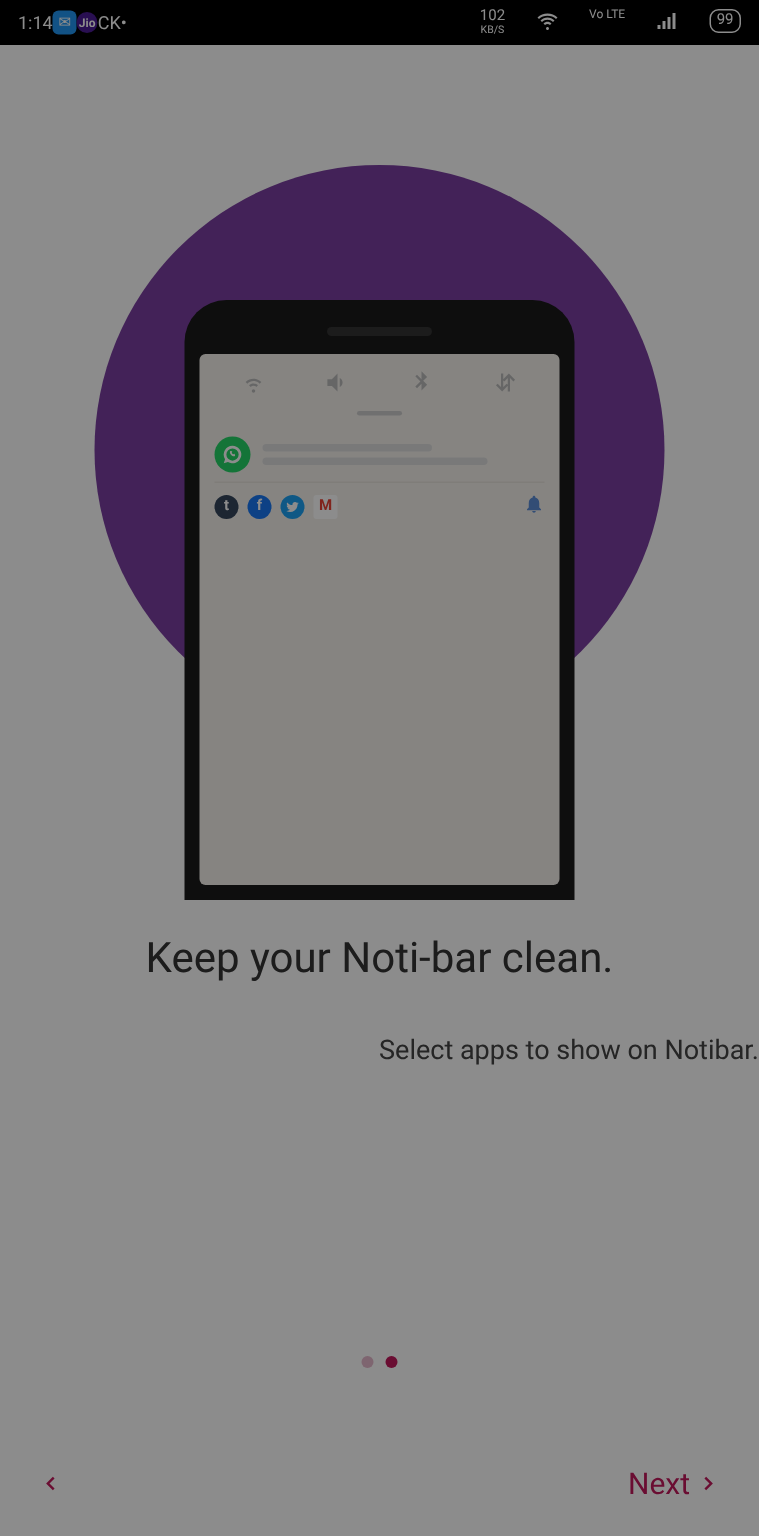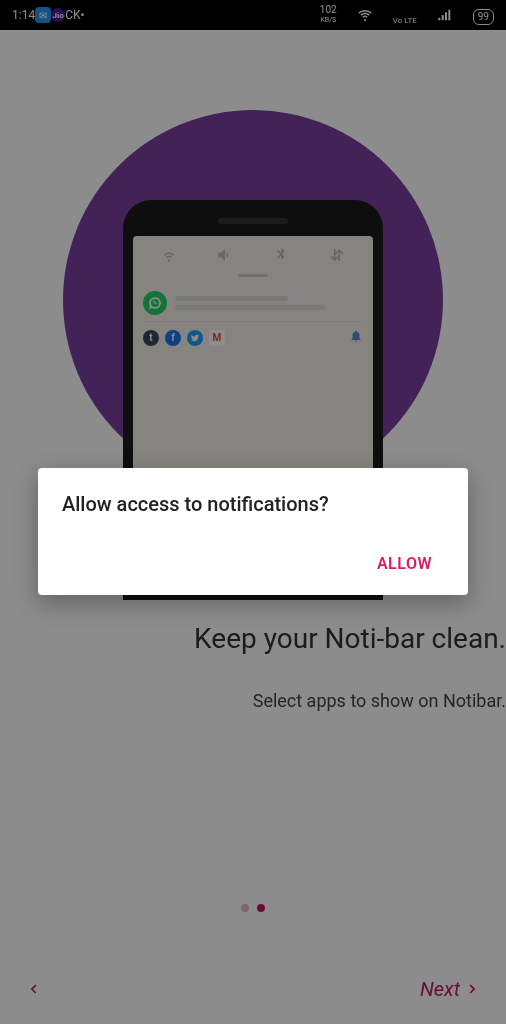--- a/index.html
+++ b/index.html
@@ -21,21 +21,21 @@
       height: 30px;
       background: #000;
       color: #fff;
       display: flex;
       align-items: center;
       padding: 0 12px;
       font-size: 12px;
       justify-content: space-between;
     }
     .status-left { display: flex; align-items: center; gap: 0; }
-    .status-right { display: flex; align-items: flex-end; gap: 20px; font-size: 10px; }
+    .status-right { display: flex; align-items: flex-start; gap: 20px; font-size: 10px; }
     .status-icon-box { display:inline-flex; align-items:center; justify-content:center; }
     .status-pill { border:1px solid #fff; border-radius:6px; padding:0 4px; font-size:10px; line-height:14px; }
     .status-jio { background:#4c1d95; color:#fff; font-size:8px; font-weight:bold; border-radius:50%; width:14px; height:14px; display:flex; align-items:center; justify-content:center; }
     .status-msg { background:#2196f3; color:#fff; border-radius:4px; width:16px; height:16px; display:flex; align-items:center; justify-content:center; font-size:10px; }
 
     .content {
       position: relative;
       height: calc(100% - 30px);
       display: flex;
       flex-direction: column;
@@ -86,21 +86,21 @@
     .ic-t { background:#35465c; }
     .ic-f { background:#1877f2; }
     .ic-tw { background:#1da1f2; }
     .ic-m { background:#fff; color:#ea4335; border-radius:2px; }
     .bell-right { margin-left:auto; }
 
     .headline {
       position: absolute;
       top: 592px;
       width: 100%;
-      text-align: right;
+      text-align: center;
       font-size: 28px;
       color: #333;
       font-weight: 400;
     }
     .subline {
       position: absolute;
       top: 660px;
       width: 100%;
       text-align: right;
       font-size: 18px;
@@ -118,21 +118,20 @@
     .dot.active { background:#c2185b; }
 
     .footer {
       position: absolute;
       bottom: 0;
       width: 100%;
       height: 70px;
       display: flex;
       justify-content: space-between;
       padding: 0 24px;
-      font-style: italic;
     }
     .nav-btn { color: #c2185b; display:flex; align-items:center; gap:4px; font-size:20px; cursor:pointer; }
     .nav-btn svg { width:18px; height:18px; }
 
     .dim {
       position: absolute;
       inset: 0;
       background: rgba(0,0,0,0.45);
     }
     .dialog {
@@ -264,19 +263,13 @@
       <div class="nav-btn">
         <span>Next</span>
         <svg viewBox="0 0 24 24" fill="#c2185b">
             <path d="M9 6l6 6-6 6-1.5-1.5L12 12 7.5 7.5z"></path>
           </svg>
       </div>
     </div>
   </div>
 
   <div class="dim"></div>
-  <div class="dialog">
-    <div class="dialog-title">Allow access to notifications?</div>
-    <div class="dialog-actions">
-      <div class="dialog-btn">ALLOW</div>
-    </div>
-  </div>
 </div>
 
 </body></html>

